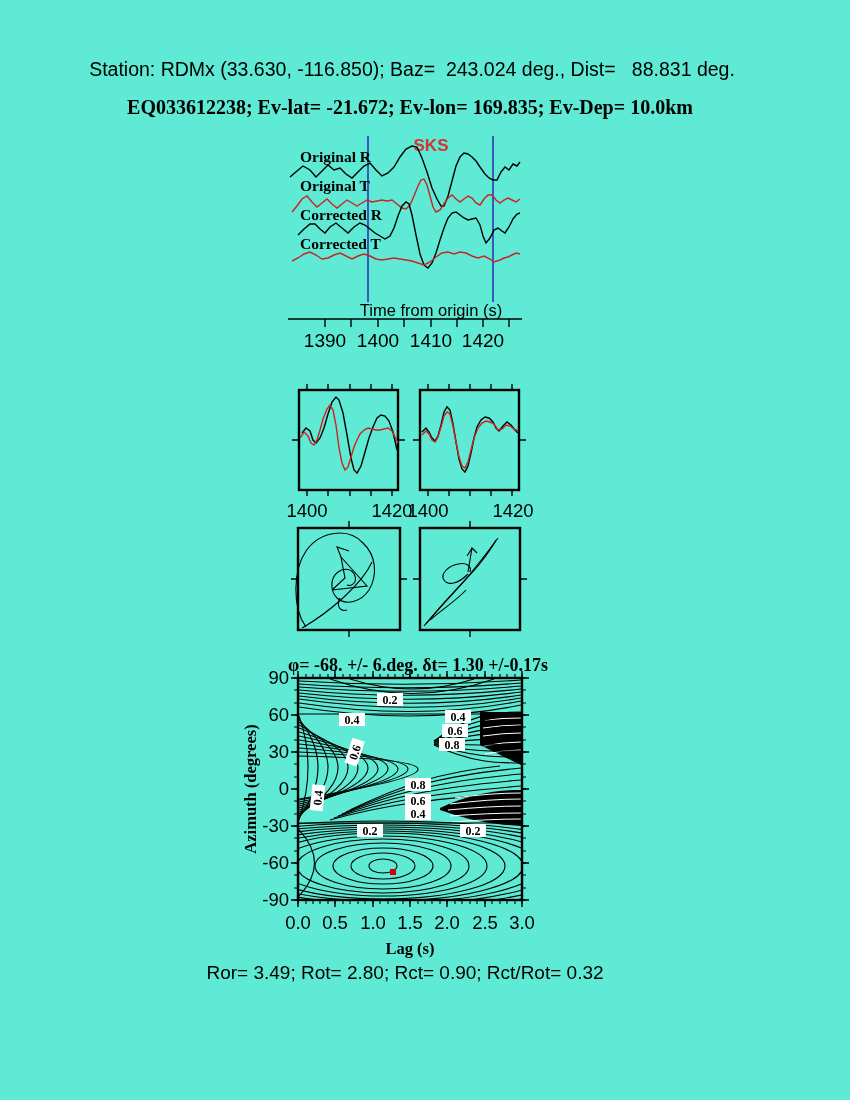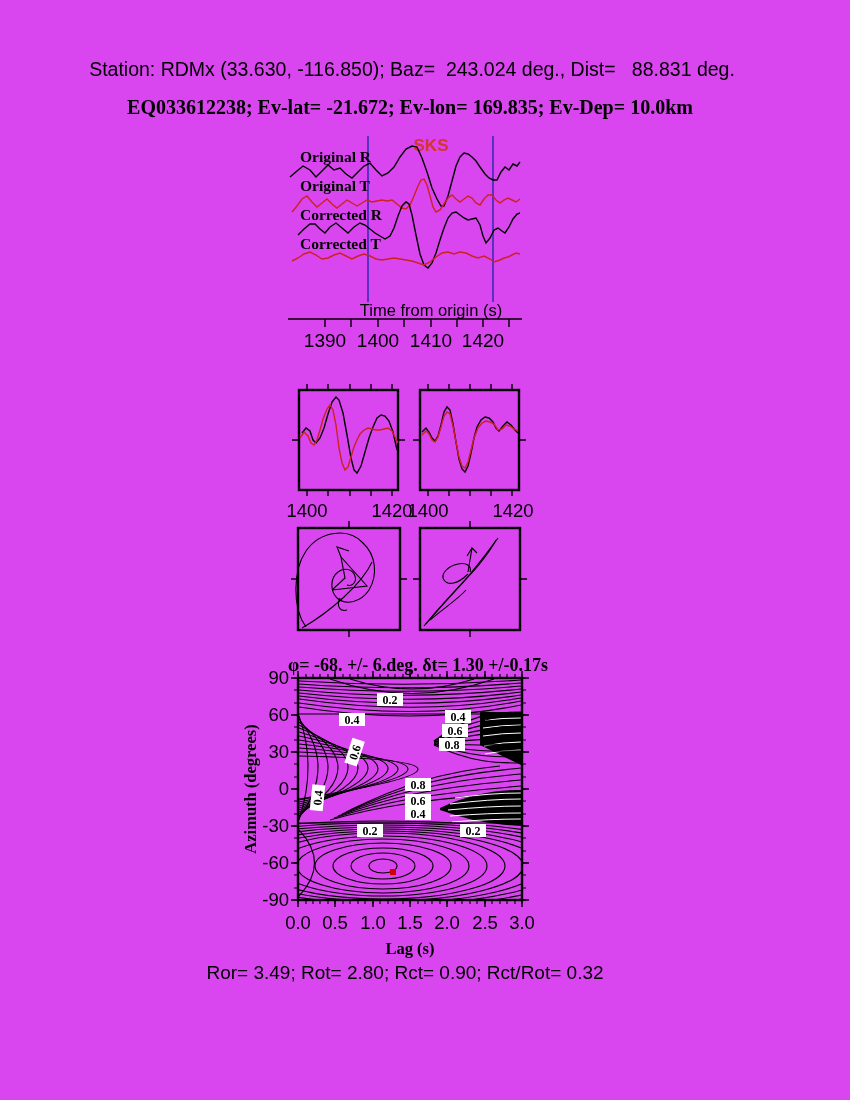--- a/index.html
+++ b/index.html
@@ -1,16 +1,16 @@
 <!DOCTYPE html>
 <html><head>
 <meta charset="utf-8">
 <style>
   html,body{margin:0;padding:0;background:#fff;}
-  #page{position:relative;width:850px;height:1100px;background:#d946ef;overflow:hidden;
+  #page{position:relative;width:850px;height:1100px;background:#5eead4;overflow:hidden;
         font-family:"Liberation Sans",sans-serif;}
   svg text{white-space:pre;}
   .t-sans{font-family:"Liberation Sans",sans-serif;}
   .t-serif{font-family:"Liberation Serif",serif;font-weight:bold;}
   .k{stroke:#000;fill:none;stroke-width:1.1;}
   .k14{stroke:#000;fill:none;stroke-width:1.4;}
   .k22{stroke:#000;fill:none;stroke-width:2.4;}
   .r14{stroke:#cc2222;fill:none;stroke-width:1.4;}
   .blue{stroke:#2b2bb0;fill:none;stroke-width:1.5;}
   .w{stroke:#fff;fill:none;stroke-width:1;}

